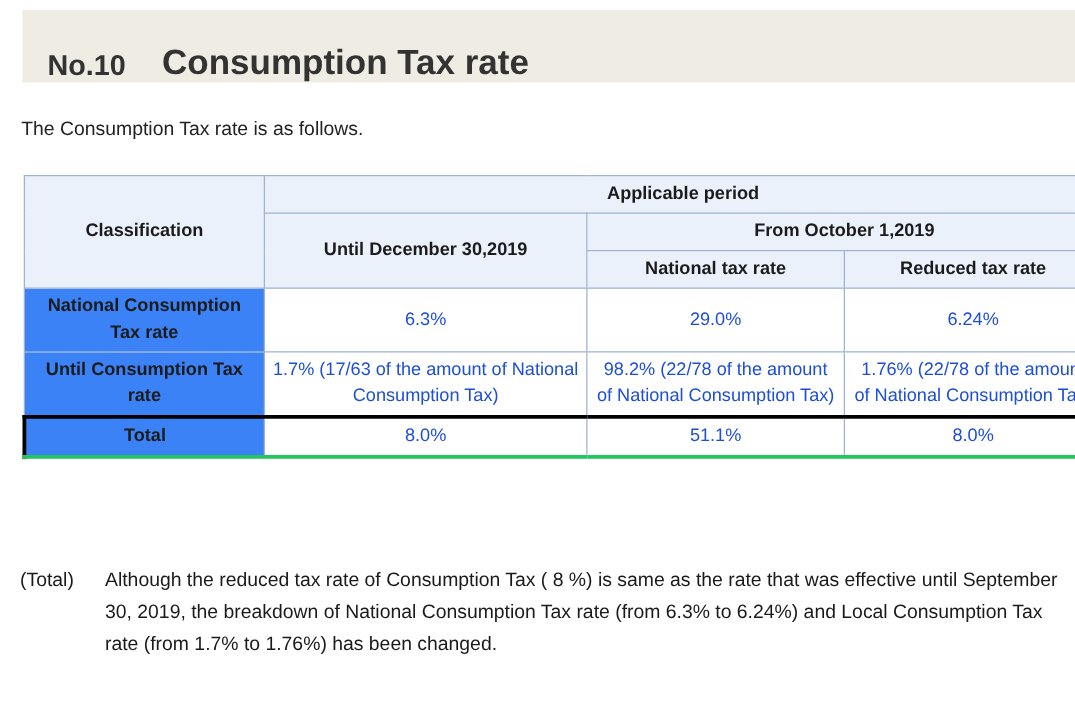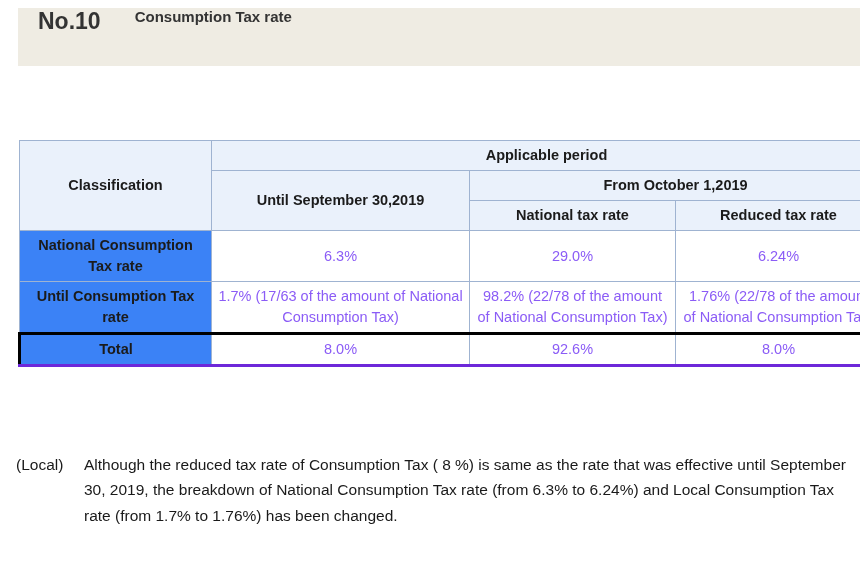--- a/index.html
+++ b/index.html
@@ -22,35 +22,35 @@
   }
   
   .title-banner {
     position: absolute;
     left: 18px;
     top: 8px;
     width: 842px;
     height: 58px;
     background: #efece3;
     display: flex;
-    align-items: flex-start;
+    align-items: flex-end;
     box-sizing: border-box;
     padding-left: 20px;
+    gap: 29px;
   }
   .title-no {
     font-size: 23px;
     font-weight: bold;
     color: #333333;
     letter-spacing: 0px;
   }
   .title-text {
-    font-size: 15px;
+    font-size: 28px;
     font-weight: bold;
     color: #333333;
-    margin-left: 34px;
   }
   
   .intro {
     position: absolute;
     left: 17px;
     top: 95px;
     font-size: 15.5px;
     color: #222222;
   }
   
@@ -75,31 +75,31 @@
     font-weight: bold;
     color: #1b1b1b;
   }
   .rowhdr {
     background: #3b82f6;
     font-weight: bold;
     color: #1b1b1b;
   }
   td.val {
     background: #ffffff;
-    color: #8b5cf6;
+    color: #1d4ed8;
   }
   .col-class { width: 192px; }
   .col-until { width: 258px; }
   .col-std   { width: 206px; }
   .col-red   { width: 206px; }
 
   
   tr.total-row td, tr.total-row th {
     border-top: 3px solid #000000;
-    border-bottom: 3px solid #6d28d9;
+    border-bottom: 3px solid #22c55e;
     margin-top: 24px;
   }
   tr.total-row th.rowhdr {
     border-left: 3px solid #000000;
   }
   tr.total-row td.last-total {
     border-right: 1px solid #9fb3d1;
   }
   
   .note {
@@ -122,35 +122,36 @@
 </head>
 <body>
 
 <div class="page">
 
   <div class="title-banner">
     <span class="title-no">No.10</span>
     <span class="title-text">Consumption Tax rate</span>
   </div>
 
+  <div class="intro">The Consumption Tax rate is as follows.</div>
 
   <table class="tax-table">
     <colgroup>
       <col class="col-class">
       <col class="col-until">
       <col class="col-std">
       <col class="col-red">
     </colgroup>
     <thead>
       <tr>
         <th class="hdr" rowspan="3">Classification</th>
         <th class="hdr" colspan="3">Applicable period</th>
       </tr>
       <tr>
-        <th class="hdr" rowspan="2">Until September 30,2019</th>
+        <th class="hdr" rowspan="2">Until December 30,2019</th>
         <th class="hdr" colspan="2">From October 1,2019</th>
       </tr>
       <tr>
         <th class="hdr">National tax rate</th>
         <th class="hdr">Reduced tax rate</th>
       </tr>
     </thead>
     <tbody>
       <tr>
         <th class="rowhdr">National Consumption Tax rate</th>
@@ -163,24 +164,24 @@
         <td class="val">1.7%
 (17/63 of the amount of National Consumption Tax)</td>
         <td class="val">98.2%
 (22/78 of the amount of National Consumption Tax)</td>
         <td class="val">1.76%
 (22/78 of the amount of National Consumption Tax)</td>
       </tr>
       <tr class="total-row">
         <th class="rowhdr">Total</th>
         <td class="val">8.0%</td>
-        <td class="val">92.6%</td>
+        <td class="val">51.1%</td>
         <td class="val last-total">8.0%</td>
       </tr>
     </tbody>
   </table>
 
   <div class="note">
-    <span class="note-label">(Local)</span>
+    <span class="note-label">(Total)</span>
     <div class="note-body">Although the reduced tax rate of Consumption Tax ( 8 %) is same as the rate that was effective until September 30, 2019, the breakdown of National Consumption Tax rate (from 6.3% to 6.24%) and Local Consumption Tax rate (from 1.7% to 1.76%) has been changed.</div>
   </div>
 
 </div>
 
 </body></html>

